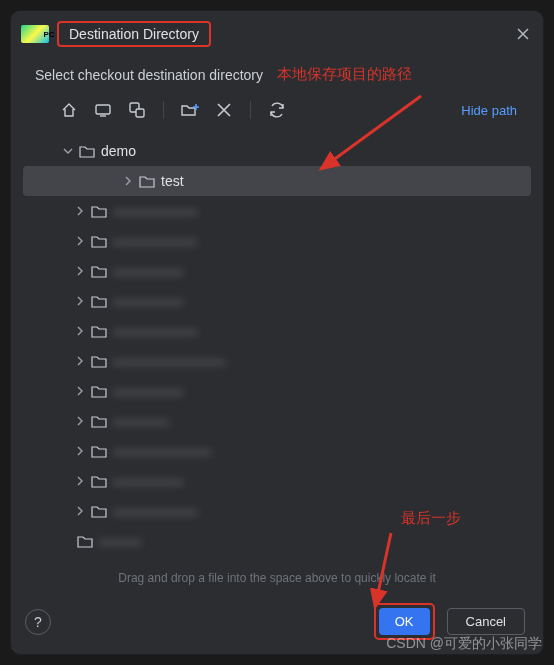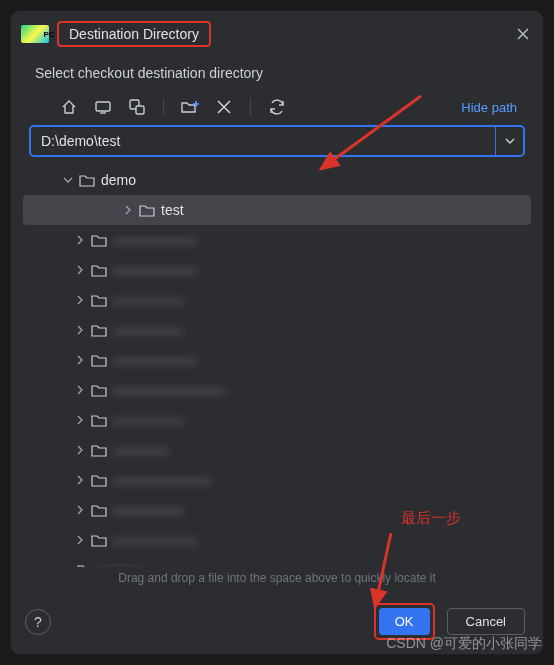--- a/index.html
+++ b/index.html
@@ -55,20 +55,21 @@
     </div>
     <span class="close-x">
       <svg width="12" height="12" viewBox="0 0 12 12">
           <path d="M1 1 L11 11 M11 1 L1 11" stroke="#b4b8bf" stroke-width="1.5" fill="none"></path>
         </svg>
     </span>
   </div>
 
   <div class="subtitle-row">
     <span class="subtitle">Select checkout destination directory</span>
+    <span class="annotation1">本地保存项目的路径</span>
   </div>
 
   <div class="toolbar-row">
     <span class="tb-icon">
       <svg width="18" height="18" viewBox="0 0 18 18">
           <path d="M3 9 L9 3 L15 9 M5 8 V15 H13 V8" stroke="#c9ccd2" stroke-width="1.4" fill="none" stroke-linejoin="round"></path>
         </svg>
     </span>
     <span class="tb-icon">
       <svg width="18" height="18" viewBox="0 0 18 18">
@@ -97,30 +98,20 @@
     <span class="tb-sep"></span>
     <span class="tb-icon">
       <svg width="18" height="18" viewBox="0 0 18 18">
           <path d="M4 5 A6 6 0 0 1 15 7 M14 13 A6 6 0 0 1 3 11" stroke="#c9ccd2" stroke-width="1.4" fill="none"></path>
           <path d="M15 3 V7 H11 M3 15 V11 H7" stroke="#c9ccd2" stroke-width="1.4" fill="none"></path>
         </svg>
     </span>
     <span class="hide-path">Hide path</span>
   </div>
 
-  <div class="path-row">
-    <div class="path-input-wrap">
-      <input class="path-input" value="D:\demo\test" style="">
-      <div class="path-caret">
-        <svg width="12" height="12" viewBox="0 0 12 12">
-            <path d="M2 4 L6 8 L10 4" stroke="#c9ccd2" stroke-width="1.5" fill="none"></path>
-          </svg>
-      </div>
-    </div>
-  </div>
 
   <div class="tree" id="tree">
       <div class="tree-row indent0">
         <span class="expander">
           <svg width="10" height="10" viewBox="0 0 10 10">
             <path d="M1 3 L5 7 L9 3" stroke="#9da0a8" stroke-width="1.4" fill="none"></path>
           </svg>
         </span>
         <span class="folder-ic">
           <svg width="16" height="14" viewBox="0 0 16 14">

